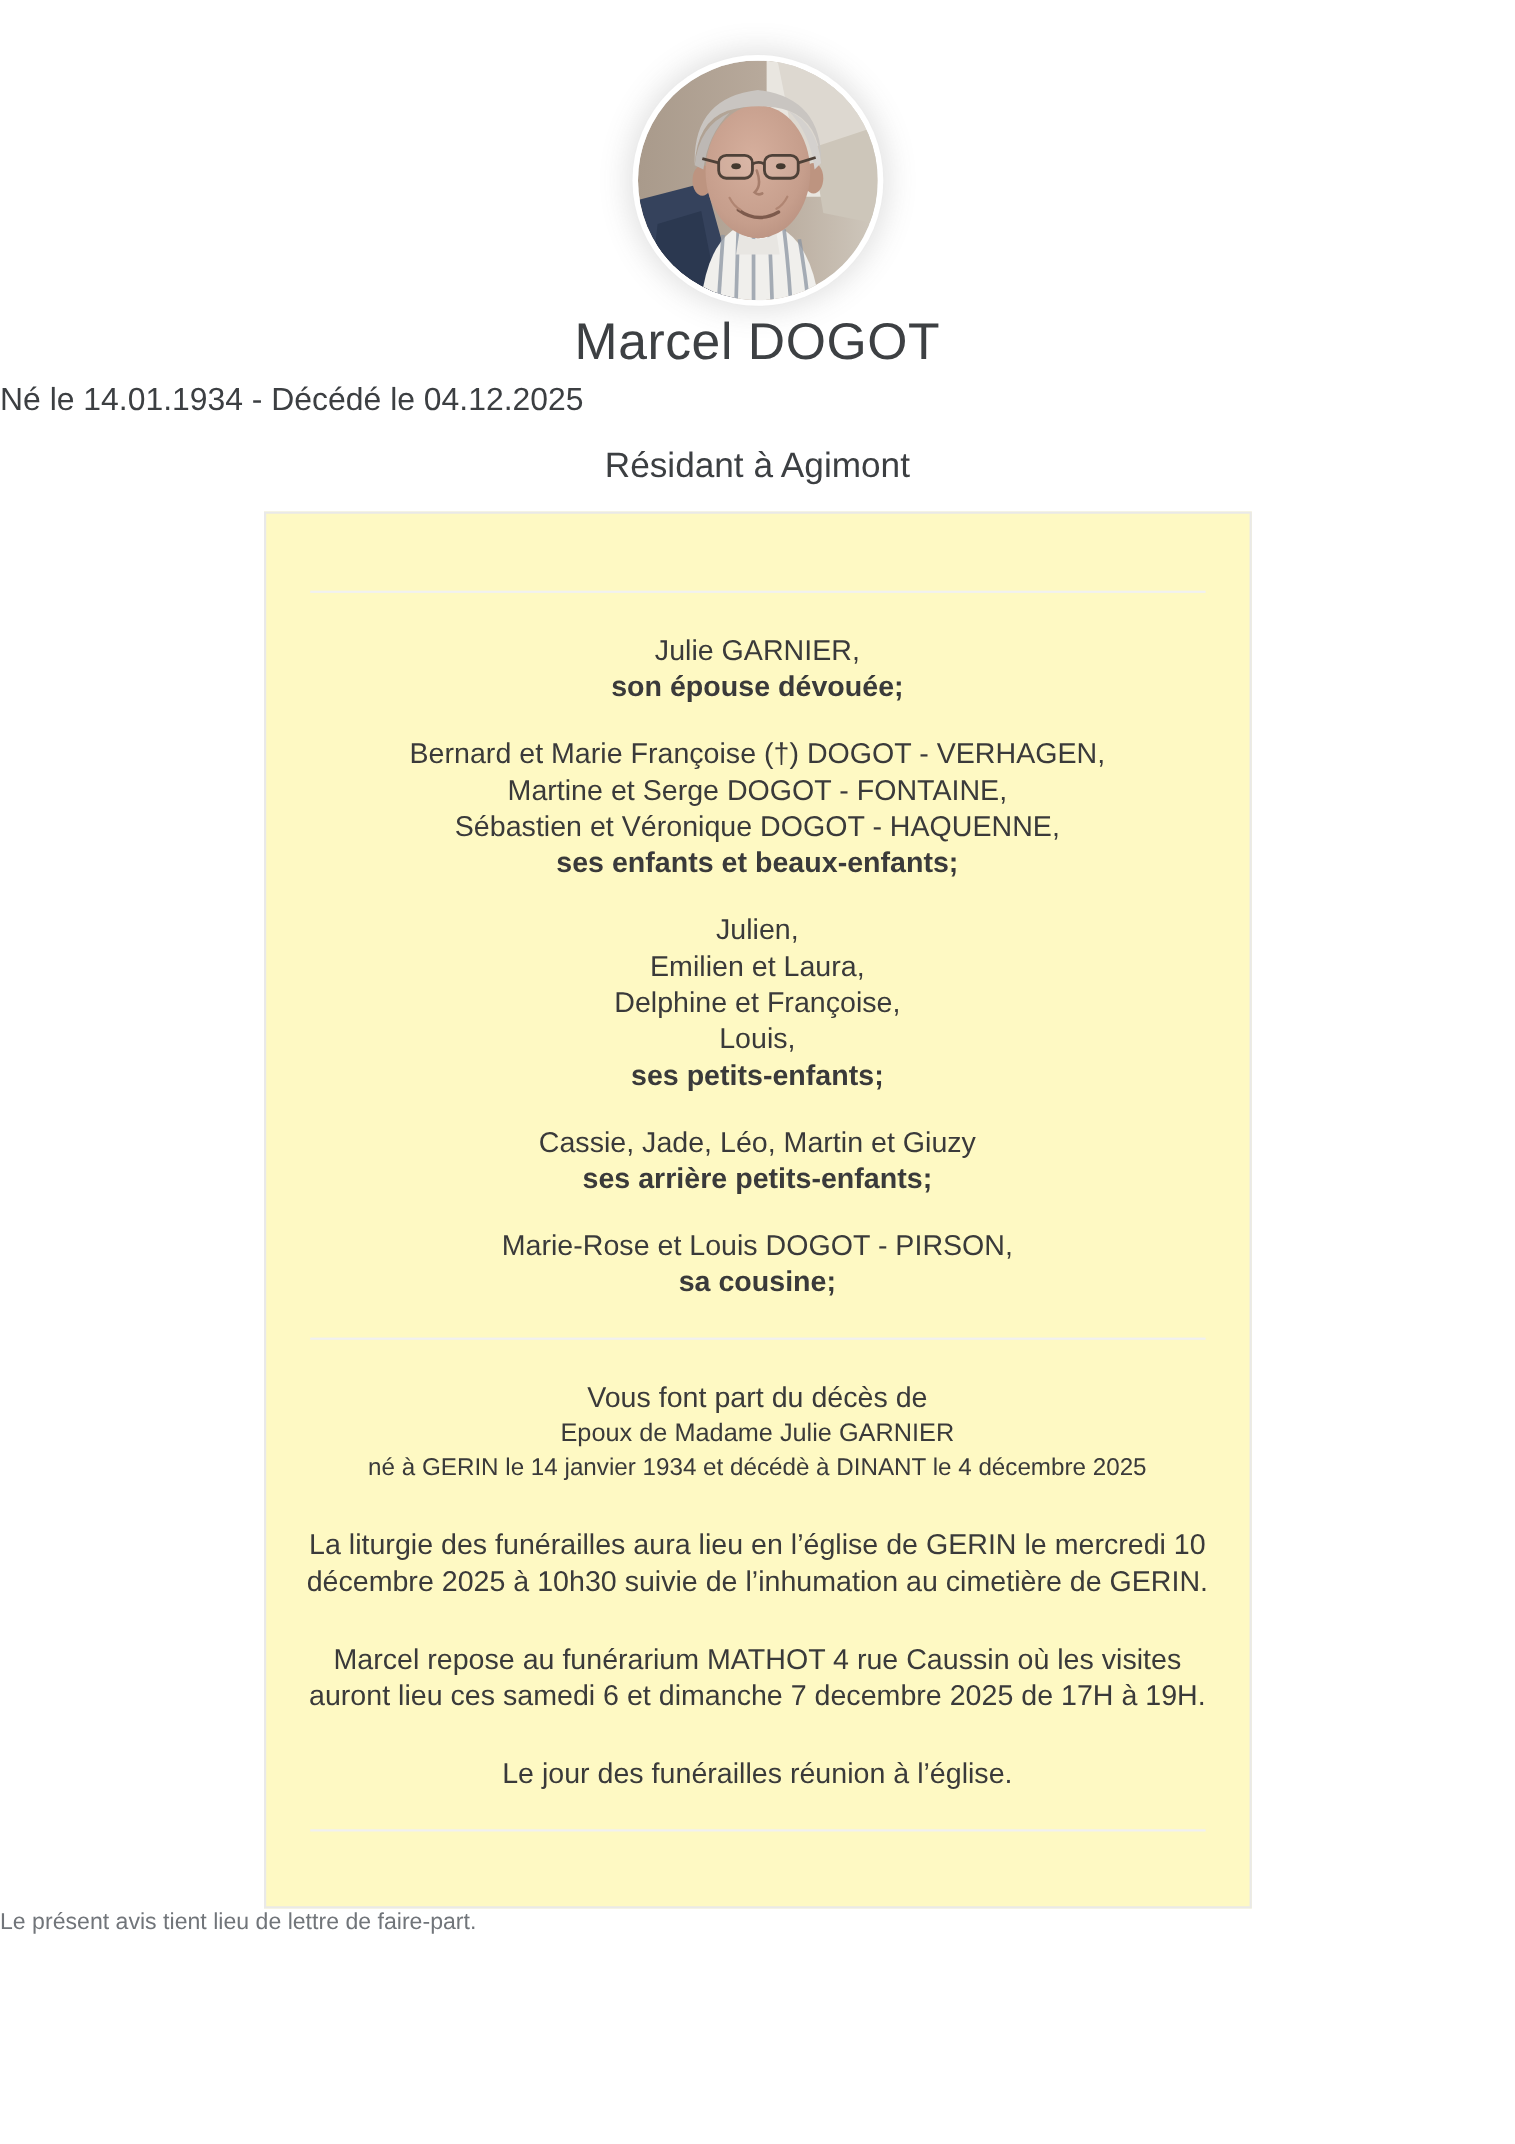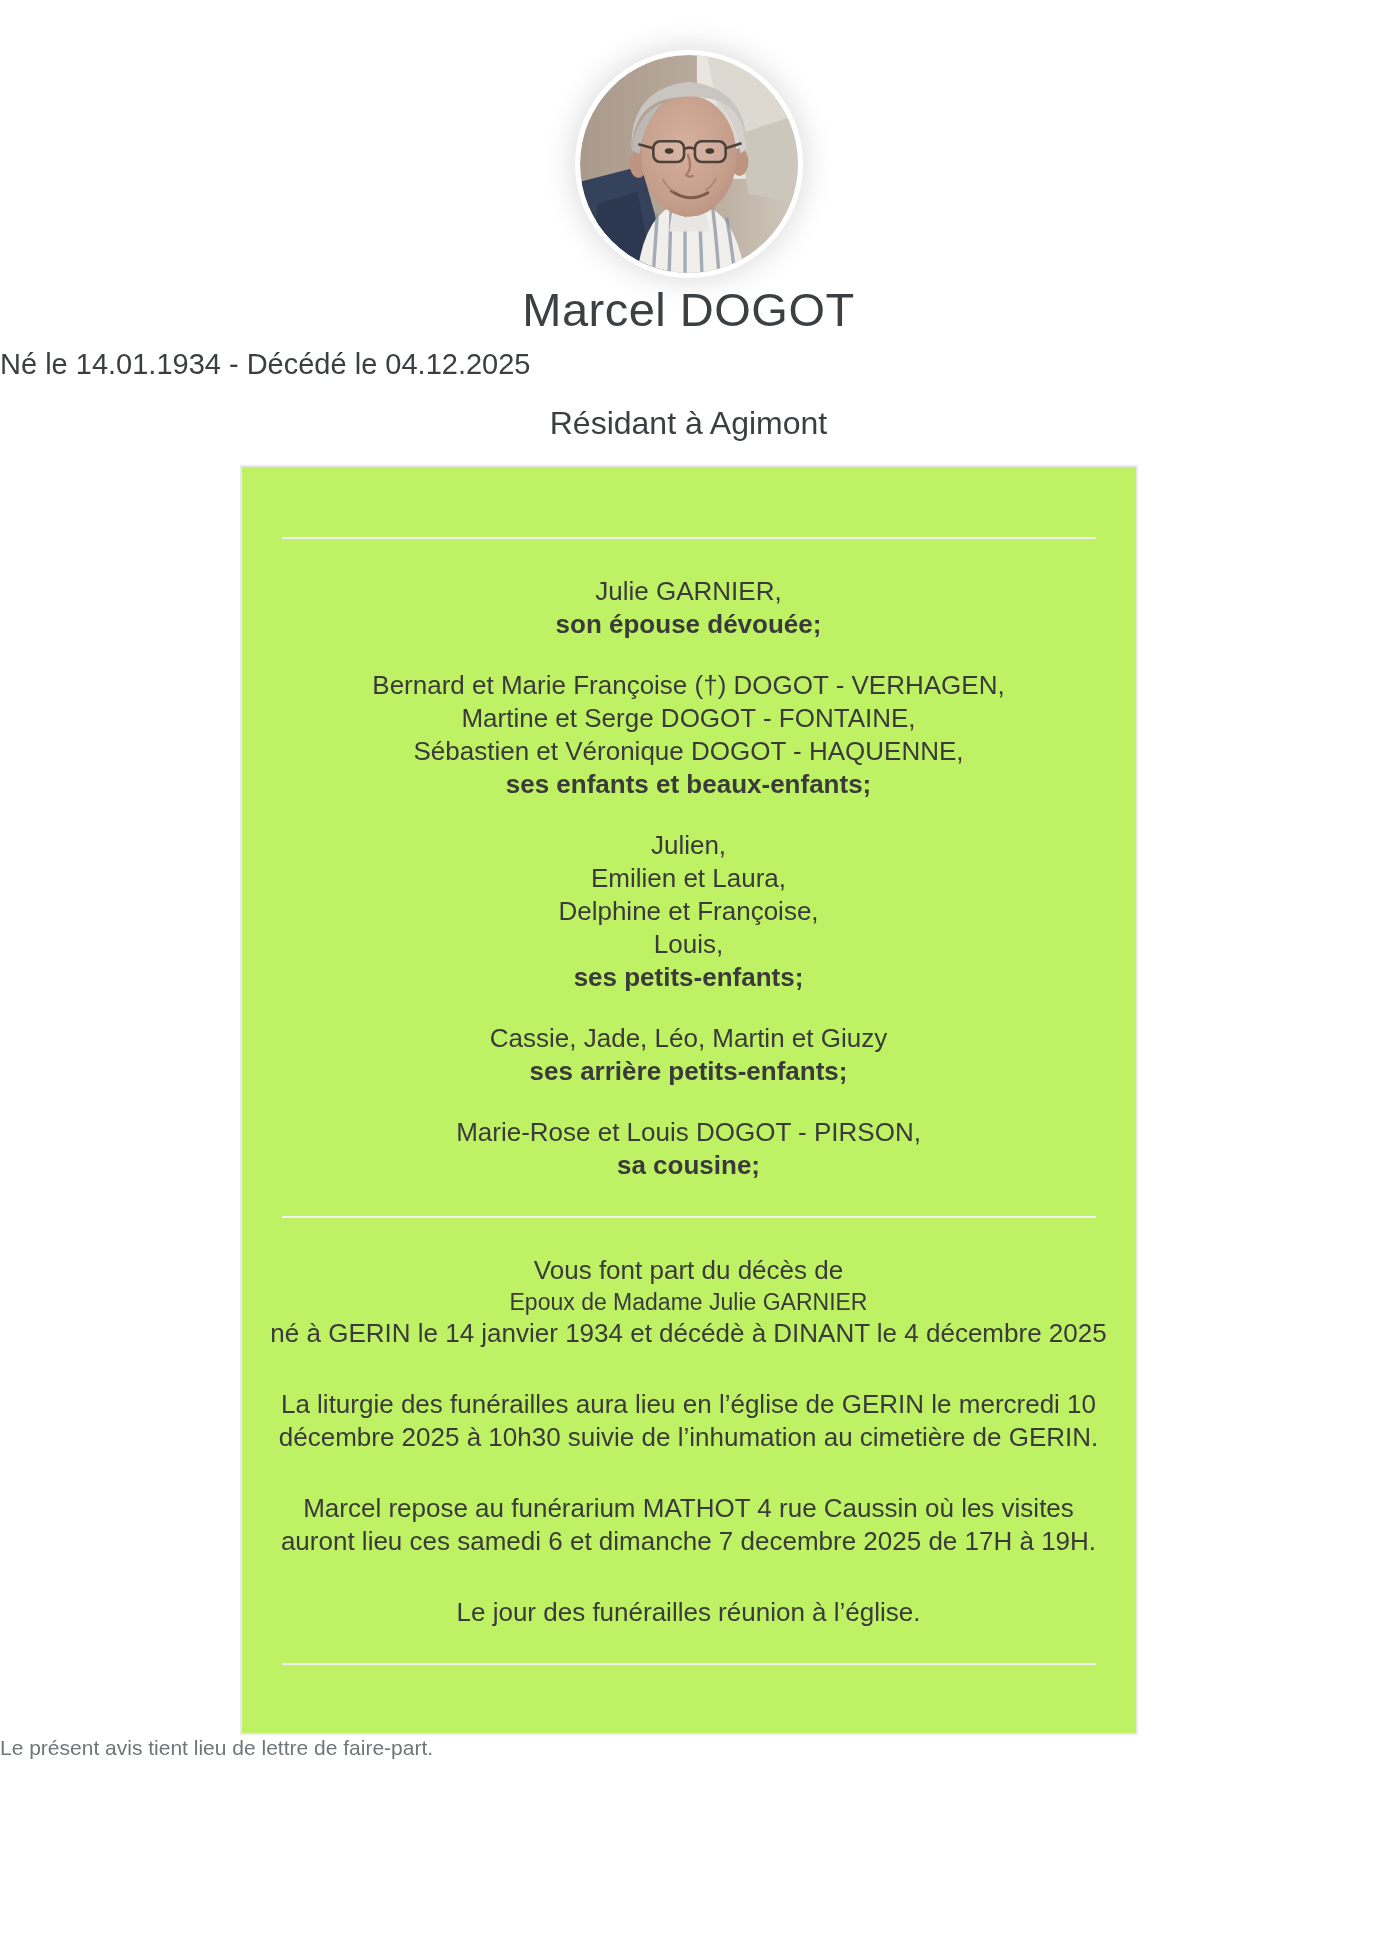--- a/index.html
+++ b/index.html
@@ -10,34 +10,34 @@
   
   .avatar-wrap { width:218px; height:218px; margin:55px auto 0; border-radius:50%;
                  overflow:hidden; box-shadow:0 0 0 5px #ffffff, 0 0 26px 10px rgba(90,90,90,.18); }
   .avatar-wrap svg { display:block; width:100%; height:100%; }
   .main-name { margin-top:13px; text-align:center; font-size:47px; line-height:48px;
                font-weight:400; color:#3d4043; letter-spacing:.5px; }
   .dates-line { margin-top:14px; text-align:left; font-size:29px; line-height:32px; color:#3c3f42; }
   .residence-line { margin-top:28px; text-align:center; font-size:32px; line-height:31px; color:#3c3f42; }
 
   
-  .card { width:898px; margin:26px auto 0; background:#bef264;
+  .card { width:898px; margin:26px auto 0; background:#fef9c3;
           border:2px solid #e9e9e9; padding:70px 0 68px; }
   .divider { border:none; height:2px; background:#f1f1f1; margin:0 40px; }
   .family { margin-top:36px; text-align:center; font-size:26px; line-height:33px; color:#3a3a3a; }
   .group { margin-top:28px; }
   .group:first-child { margin-top:0; }
   .line { padding:0 20px; }
   .bold { font-weight:700; }
 
   .announce { margin-top:36px; text-align:center; color:#3a3a3a; }
   .intro { font-size:26px; line-height:33px; }
   .big-name { font-size:40px; line-height:46px; font-weight:400; color:#333639; }
   .spouse { font-size:23px; line-height:30px; }
-  .birthdeath { font-size:26px; line-height:33px; padding:0 10px; }
+  .birthdeath { font-size:22px; line-height:33px; padding:0 10px; }
   .para { margin:38px auto 0; font-size:26px; line-height:33px; max-width:852px; padding:0 6px; }
   .divider-bottom { margin-top:34px; }
 
   
   .legal { font-size:21px; line-height:25px; color:#71757a; }
 </style>
 </head>
 <body>
 
 <div class="page">

